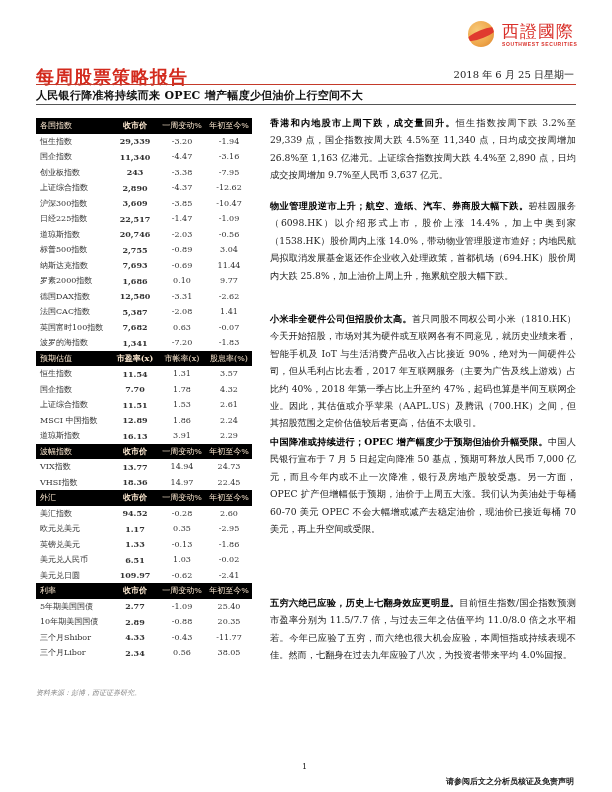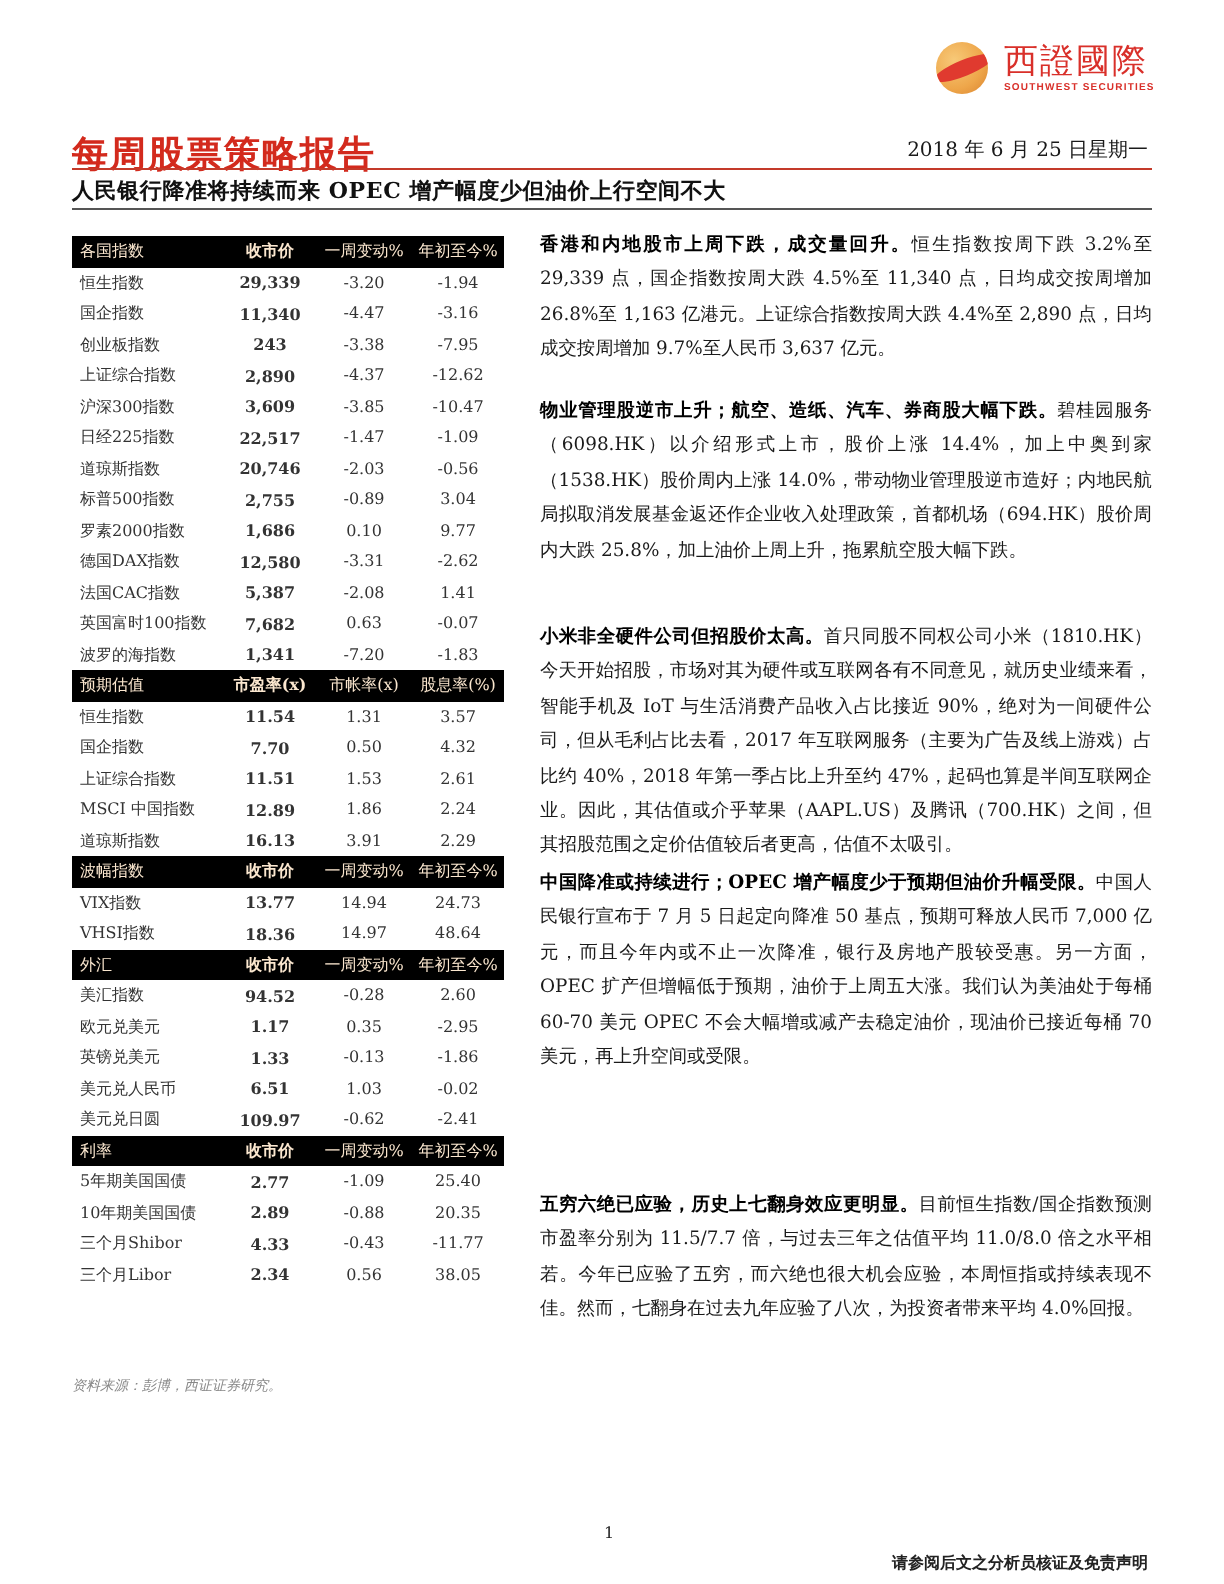--- a/index.html
+++ b/index.html
@@ -103,20 +103,26 @@
       <span class="c2">-2.03</span>
       <span class="c3">-0.56</span>
     </div>
     <div class="tr">
       <span class="c0">标普500指数</span>
       <span class="c1">2,755</span>
       <span class="c2">-0.89</span>
       <span class="c3">3.04</span>
     </div>
     <div class="tr">
+      <span class="c0">纳斯达克指数</span>
+      <span class="c1">7,693</span>
+      <span class="c2">-0.69</span>
+      <span class="c3">11.44</span>
+    </div>
+    <div class="tr">
       <span class="c0">罗素2000指数</span>
       <span class="c1">1,686</span>
       <span class="c2">0.10</span>
       <span class="c3">9.77</span>
     </div>
     <div class="tr">
       <span class="c0">德国DAX指数</span>
       <span class="c1">12,580</span>
       <span class="c2">-3.31</span>
       <span class="c3">-2.62</span>
@@ -147,21 +153,21 @@
     </div>
     <div class="tr">
       <span class="c0">恒生指数</span>
       <span class="c1">11.54</span>
       <span class="c2">1.31</span>
       <span class="c3">3.57</span>
     </div>
     <div class="tr">
       <span class="c0">国企指数</span>
       <span class="c1">7.70</span>
-      <span class="c2">0.50</span>
+      <span class="c2">1.78</span>
       <span class="c3">4.32</span>
     </div>
     <div class="tr">
       <span class="c0">上证综合指数</span>
       <span class="c1">11.51</span>
       <span class="c2">1.53</span>
       <span class="c3">2.61</span>
     </div>
     <div class="tr">
       <span class="c0">MSCI 中国指数</span>
@@ -184,21 +190,21 @@
     <div class="tr">
       <span class="c0">VIX指数</span>
       <span class="c1">13.77</span>
       <span class="c2">14.94</span>
       <span class="c3">24.73</span>
     </div>
     <div class="tr">
       <span class="c0">VHSI指数</span>
       <span class="c1">18.36</span>
       <span class="c2">14.97</span>
-      <span class="c3">48.64</span>
+      <span class="c3">22.45</span>
     </div>
     <div class="tr hdr">
       <span class="c0">外汇</span>
       <span class="c1">收市价</span>
       <span class="c2">一周变动%</span>
       <span class="c3">年初至今%</span>
     </div>
     <div class="tr">
       <span class="c0">美汇指数</span>
       <span class="c1">94.52</span>

